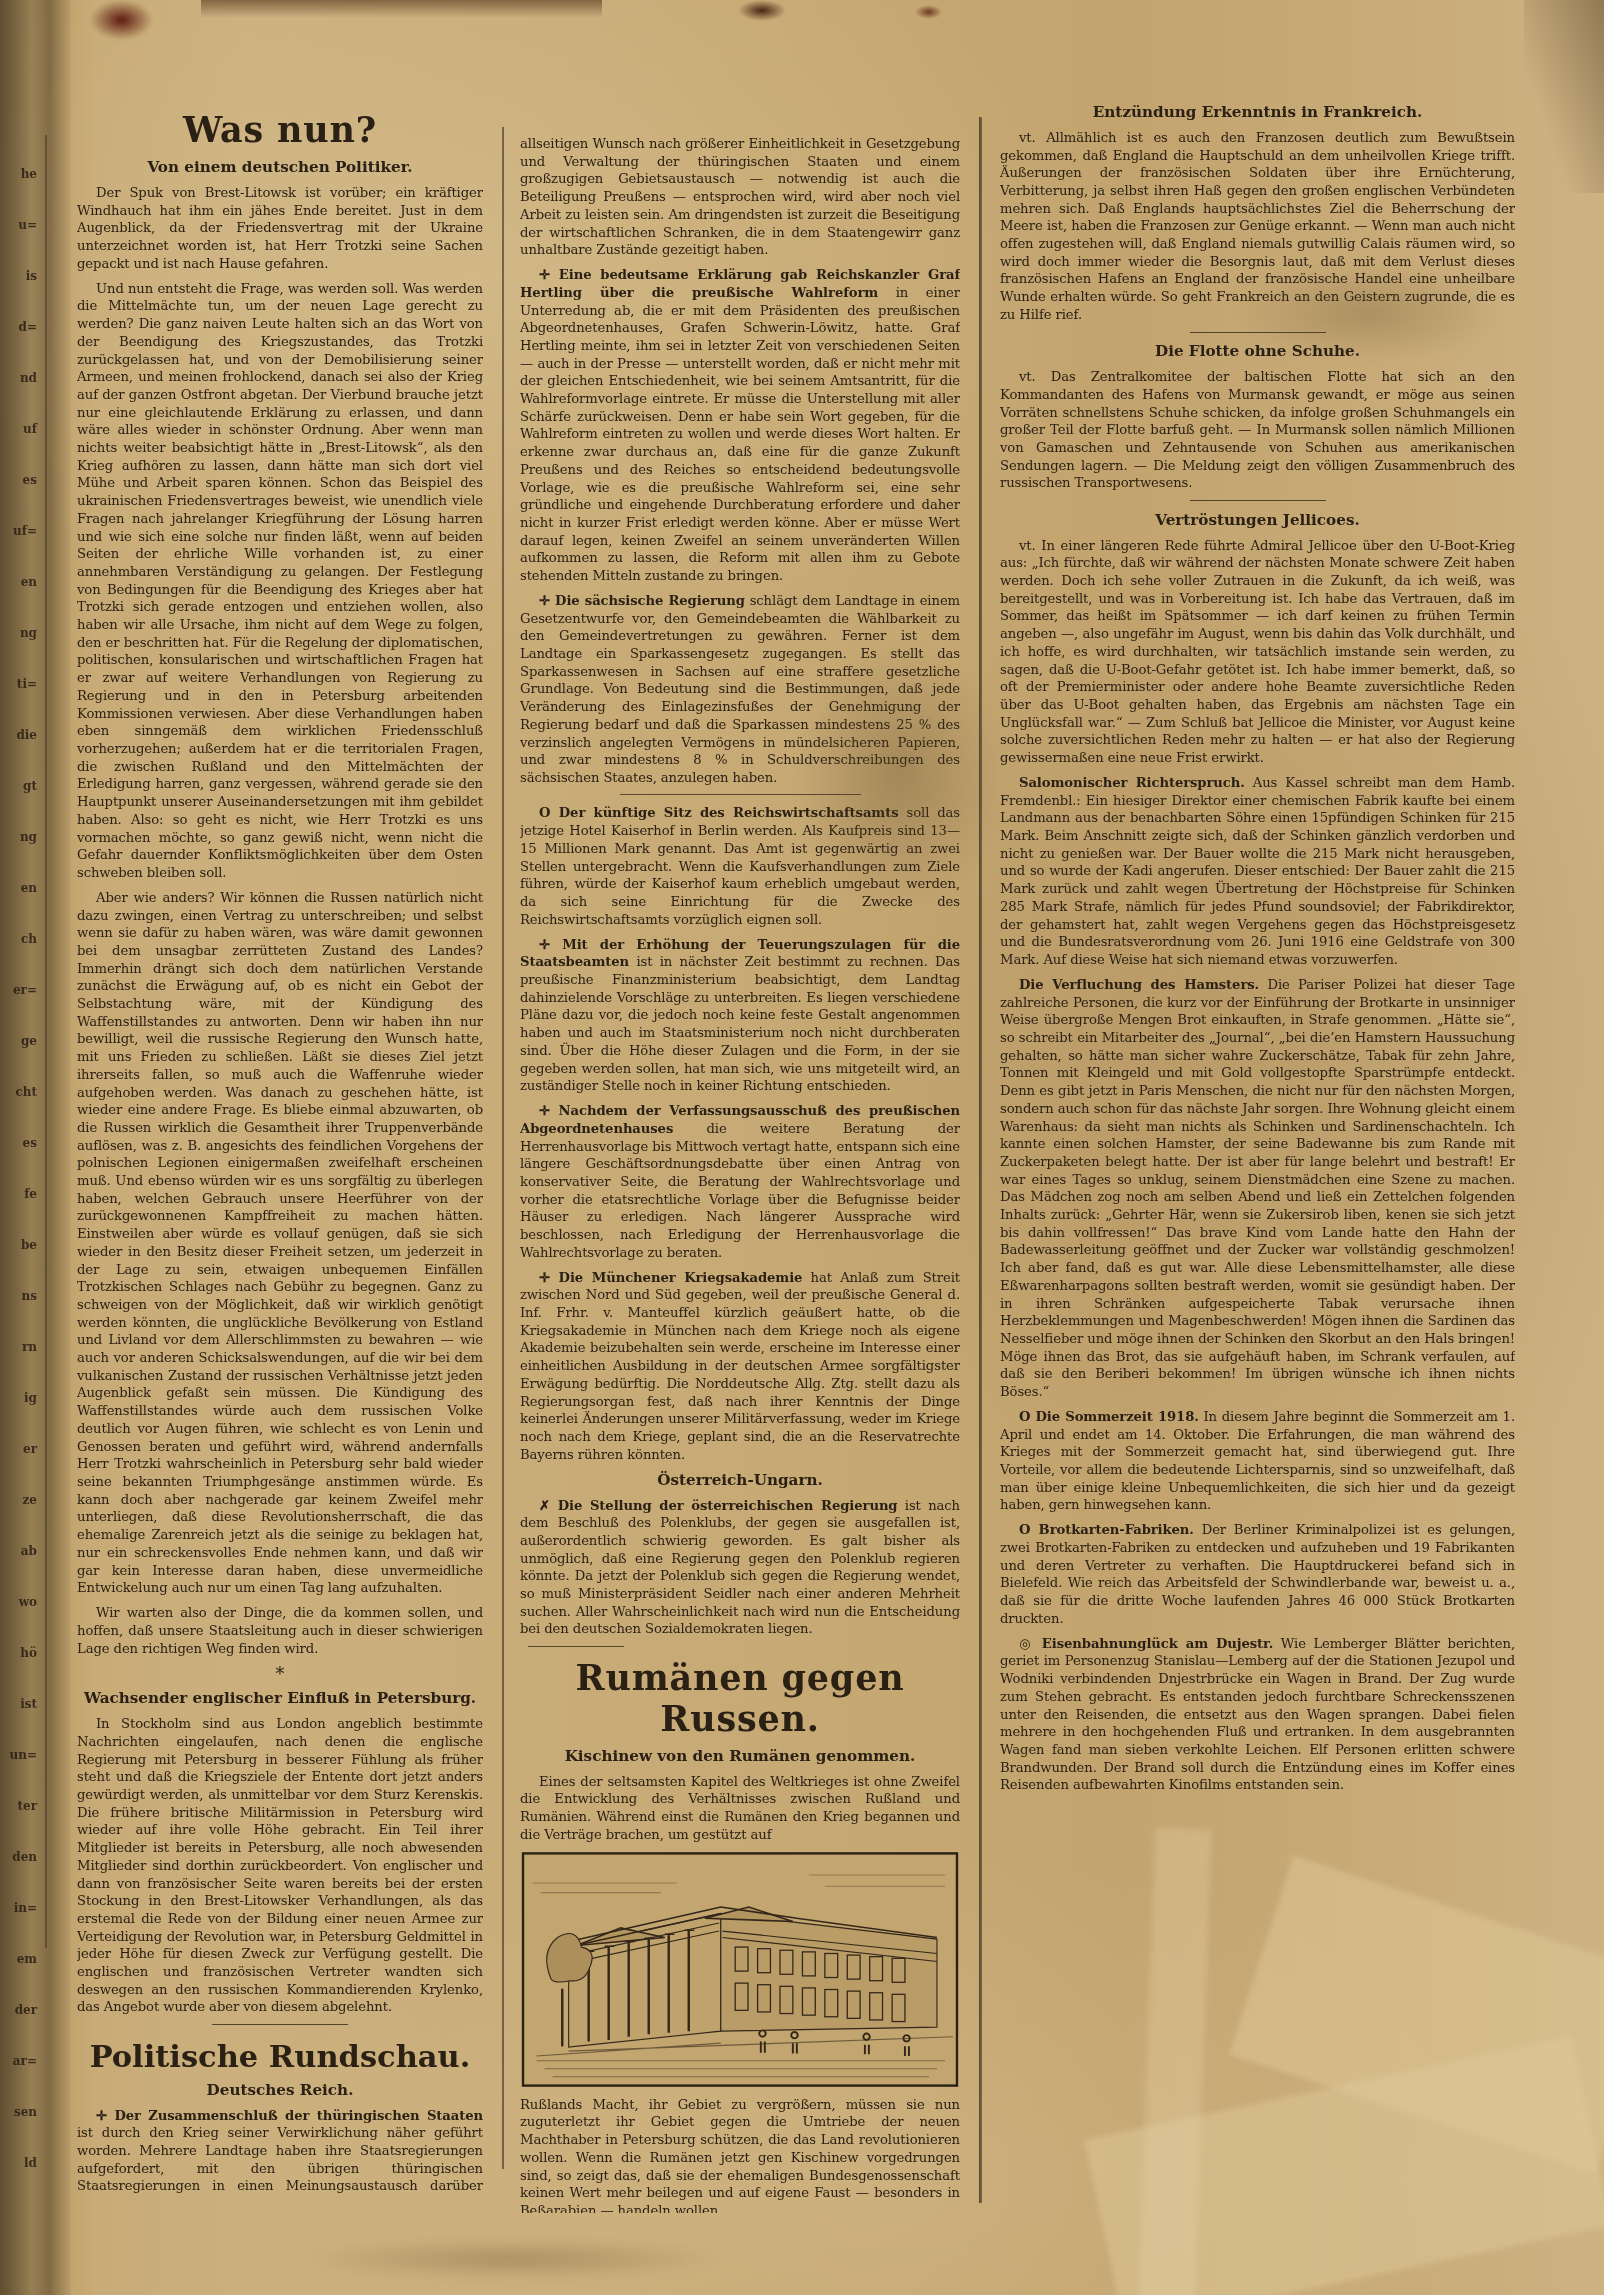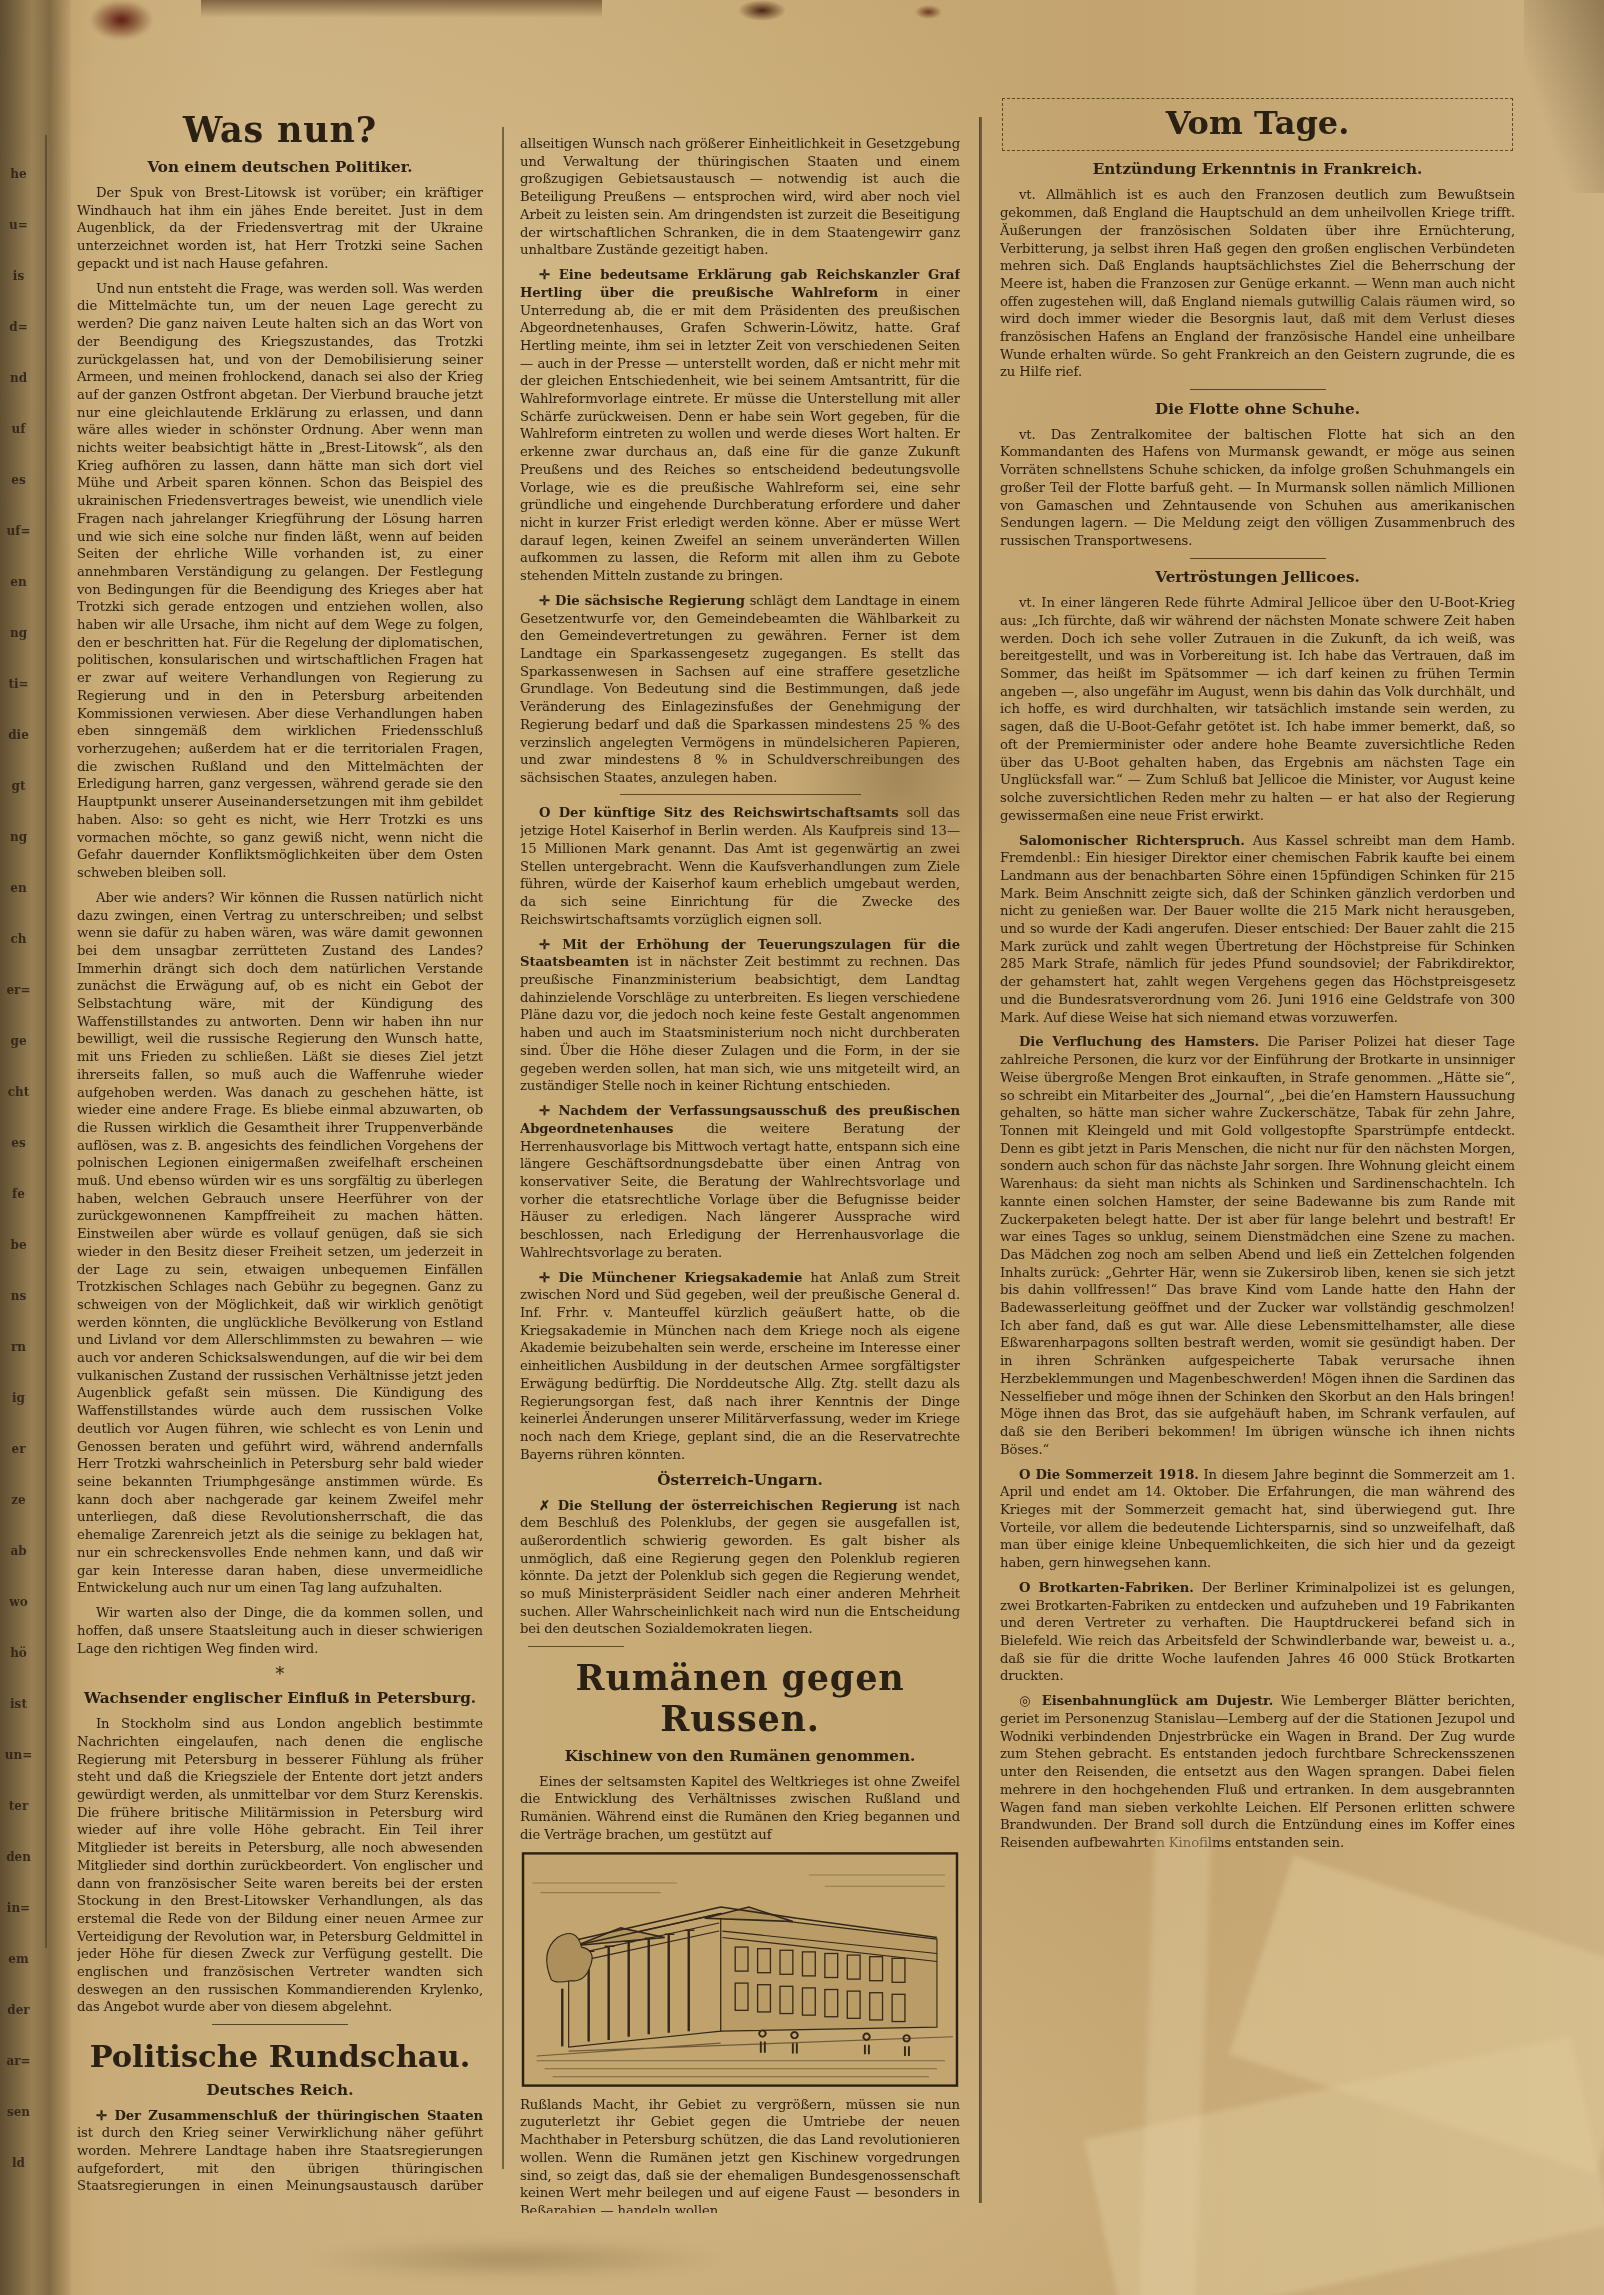--- a/index.html
+++ b/index.html
@@ -12,21 +12,21 @@
           radial-gradient(722px 722px at 78% 45%, rgba(120,90,45,0.14), rgba(0,0,0,0) 70%),
           radial-gradient(963px 481px at 55% 95%, rgba(255,240,205,0.12), rgba(0,0,0,0) 70%),
           linear-gradient(90deg, #8d774e 0px, #a98f5f 27px, #bfa06a 56px, #c8ab77 96px, #cbb07e 241px, #c7aa75 722px, #c3a46f 1123px, #c8ab78 1404px, #cdb284 1605px);
         color:#2b2014;}
   
   .gutter{position:absolute;left:0;top:0;width:71px;height:2295px;
           background:linear-gradient(90deg, rgba(58,44,24,0.55), rgba(58,44,24,0.18) 45%, rgba(58,44,24,0.45) 70%, rgba(58,44,24,0.05));}
   .gutter-line{position:absolute;left:45px;top:135px;width:1.6px;height:1813px;background:rgba(43,32,20,0.4);}
   .fragments{position:absolute;left:0;top:149px;width:37px;text-align:right;
              font-size:12px;line-height:51px;color:rgba(43,32,20,0.88);font-weight:bold;}
-  .fragments i{display:block;font-style:normal;height:51px;text-align:center;}
+  .fragments i{display:block;font-style:normal;height:51px;}
   
   .col{position:absolute;overflow:hidden;text-align:justify;}
   #col1{left:77px;  top:109px; width:406px; height:2086px;}
   #col2{left:520px; top:135px; width:440px; height:2078px;}
   #col3{left:1000px;top:98px; width:515px; height:2110px;}
   .vrule{position:absolute;width:1.6px;background:rgba(43,32,20,0.55);}
   #vrule1{left:502px;top:127px;height:2042px;}
   #vrule2{left:979px;top:117px;height:2086px;border-left:0.8px solid rgba(43,32,20,0.35);width:1.6px;}
   
   p{margin:0 0 7.2px 0;font-size:13.2px;line-height:17.7px;letter-spacing:-0.1px;}
@@ -202,23 +202,20 @@
           <path d="M38 160 q-14 -34 8 -52 q24 -14 30 12 q20 4 10 26 q-6 18 -24 16 q-20 4 -24 -2 Z" fill="#ac8f5a"></path>
           <path d="M52 172 V244" stroke-width="3"></path>
         </g>
       </svg>
     </div>
     <p>Rußlands Macht, ihr Gebiet zu vergrößern, müssen sie nun zuguterletzt ihr Gebiet gegen die Umtriebe der neuen Machthaber in Petersburg schützen, die das Land revolutionieren wollen. Wenn die Rumänen jetzt gen Kischinew vorgedrungen sind, so zeigt das, daß sie der ehemaligen Bundesgenossenschaft keinen Wert mehr beilegen und auf eigene Faust — besonders in Beßarabien — handeln wollen.</p>
 
   </div>
 
   <div class="col" id="col3">
-    <div class="boxed">
-      <div class="headline3">Vom Tage.</div>
-    </div>
     <div class="subhead">Entzündung Erkenntnis in Frankreich.</div>
     <p class="indent">vt. Allmählich ist es auch den Franzosen deutlich zum Bewußtsein gekommen, daß England die Hauptschuld an dem unheilvollen Kriege trifft. Äußerungen der französischen Soldaten über ihre Ernüchterung, Verbitterung, ja selbst ihren Haß gegen den großen englischen Verbündeten mehren sich. Daß Englands hauptsächlichstes Ziel die Beherrschung der Meere ist, haben die Franzosen zur Genüge erkannt. — Wenn man auch nicht offen zugestehen will, daß England niemals gutwillig Calais räumen wird, so wird doch immer wieder die Besorgnis laut, daß mit dem Verlust dieses französischen Hafens an England der französische Handel eine unheilbare Wunde erhalten würde. So geht Frankreich an den Geistern zugrunde, die es zu Hilfe rief.</p>
     <div class="rule-c"></div>
     <div class="subhead">Die Flotte ohne Schuhe.</div>
     <p class="indent">vt. Das Zentralkomitee der baltischen Flotte hat sich an den Kommandanten des Hafens von Murmansk gewandt, er möge aus seinen Vorräten schnellstens Schuhe schicken, da infolge großen Schuhmangels ein großer Teil der Flotte barfuß geht. — In Murmansk sollen nämlich Millionen von Gamaschen und Zehntausende von Schuhen aus amerikanischen Sendungen lagern. — Die Meldung zeigt den völligen Zusammenbruch des russischen Transportwesens.</p>
     <div class="rule-c"></div>
     <div class="subhead">Vertröstungen Jellicoes.</div>
     <p class="indent">vt. In einer längeren Rede führte Admiral Jellicoe über den U-Boot-Krieg aus: „Ich fürchte, daß wir während der nächsten Monate schwere Zeit haben werden. Doch ich sehe voller Zutrauen in die Zukunft, da ich weiß, was bereitgestellt, und was in Vorbereitung ist. Ich habe das Vertrauen, daß im Sommer, das heißt im Spätsommer — ich darf keinen zu frühen Termin angeben —, also ungefähr im August, wenn bis dahin das Volk durchhält, und ich hoffe, es wird durchhalten, wir tatsächlich imstande sein werden, zu sagen, daß die U-Boot-Gefahr getötet ist. Ich habe immer bemerkt, daß, so oft der Premierminister oder andere hohe Beamte zuversichtliche Reden über das U-Boot gehalten haben, das Ergebnis am nächsten Tage ein Unglücksfall war.“ — Zum Schluß bat Jellicoe die Minister, vor August keine solche zuversichtlichen Reden mehr zu halten — er hat also der Regierung gewissermaßen eine neue Frist erwirkt.</p>
     <p class="indent"><b>Salomonischer Richterspruch.</b><span> Aus Kassel schreibt man dem Hamb. Fremdenbl.: Ein hiesiger Direktor einer chemischen Fabrik kaufte bei einem Landmann aus der benachbarten Söhre einen 15pfündigen Schinken für 215 Mark. Beim Anschnitt zeigte sich, daß der Schinken gänzlich verdorben und nicht zu genießen war. Der Bauer wollte die 215 Mark nicht herausgeben, und so wurde der Kadi angerufen. Dieser entschied: Der Bauer zahlt die 215 Mark zurück und zahlt wegen Übertretung der Höchstpreise für Schinken 285 Mark Strafe, nämlich für jedes Pfund soundsoviel; der Fabrikdirektor, der gehamstert hat, zahlt wegen Vergehens gegen das Höchstpreisgesetz und die Bundesratsverordnung vom 26. Juni 1916 eine Geldstrafe von 300 Mark. Auf diese Weise hat sich niemand etwas vorzuwerfen.</span></p>
     <p class="indent"><b>Die Verfluchung des Hamsters.</b><span> Die Pariser Polizei hat dieser Tage zahlreiche Personen, die kurz vor der Einführung der Brotkarte in unsinniger Weise übergroße Mengen Brot einkauften, in Strafe genommen. „Hätte sie“, so schreibt ein Mitarbeiter des „Journal“, „bei die’en Hamstern Haussuchung gehalten, so hätte man sicher wahre Zuckerschätze, Tabak für zehn Jahre, Tonnen mit Kleingeld und mit Gold vollgestopfte Sparstrümpfe entdeckt. Denn es gibt jetzt in Paris Menschen, die nicht nur für den nächsten Morgen, sondern auch schon für das nächste Jahr sorgen. Ihre Wohnung gleicht einem Warenhaus: da sieht man nichts als Schinken und Sardinenschachteln. Ich kannte einen solchen Hamster, der seine Badewanne bis zum Rande mit Zuckerpaketen belegt hatte. Der ist aber für lange belehrt und bestraft! Er war eines Tages so unklug, seinem Dienstmädchen eine Szene zu machen. Das Mädchen zog noch am selben Abend und ließ ein Zettelchen folgenden Inhalts zurück: „Gehrter Här, wenn sie Zukersirob liben, kenen sie sich jetzt bis dahin vollfressen!“ Das brave Kind vom Lande hatte den Hahn der Badewasserleitung geöffnet und der Zucker war vollständig geschmolzen! Ich aber fand, daß es gut war. Alle diese Lebensmittelhamster, alle diese Eßwarenharpagons sollten bestraft werden, womit sie gesündigt haben. Der in ihren Schränken aufgespeicherte Tabak verursache ihnen Herzbeklemmungen und Magenbeschwerden! Mögen ihnen die Sardinen das Nesselfieber und möge ihnen der Schinken den Skorbut an den Hals bringen! Möge ihnen das Brot, das sie aufgehäuft haben, im Schrank verfaulen, auf daß sie den Beriberi bekommen! Im übrigen wünsche ich ihnen nichts Böses.“</span></p>

